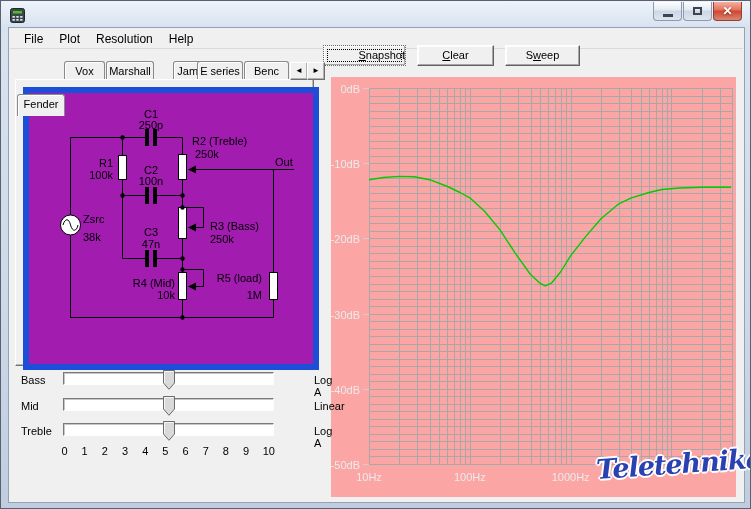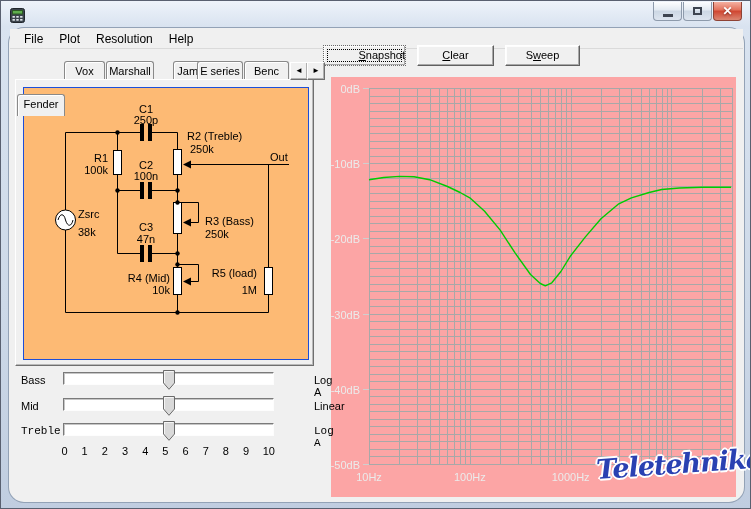--- a/index.html
+++ b/index.html
@@ -17,39 +17,39 @@
   #win-buttons{position:absolute;right:7px;top:0;display:flex;gap:1px;}
   .win-btn{width:29px;height:19px;border:1px solid #8d9aab;border-top:none;border-radius:0 0 4px 4px;
     background:linear-gradient(180deg,#fdfeff 0%,#e3eaf2 45%,#ccd7e4 50%,#dde5ef 100%);
     display:flex;align-items:center;justify-content:center;box-sizing:border-box;cursor:default;}
   .win-btn.close{background:linear-gradient(180deg,#f4b0a0 0%,#e2705a 45%,#cf4530 50%,#db8672 100%);border-color:#8e4234;}
   .glyph-min{width:10px;height:3px;background:#3d4450;margin-top:8px;}
   .glyph-max{width:9px;height:8px;border:2px solid #3d4450;box-sizing:border-box;background:transparent;}
   .glyph-close{color:#fff;font-size:12px;font-weight:bold;line-height:1;text-shadow:0 1px 2px rgba(60,0,0,.55);}
   
   #client{position:absolute;left:8px;top:27px;width:735px;height:474px;background:#f0f0f0;
-    box-shadow:0 0 0 1px #93a2b6;border-radius:15px;}
+    box-shadow:0 0 0 1px #93a2b6;}
   
   #menubar{position:absolute;left:1px;top:1px;right:1px;height:20px;background:#f0f0f0;
     border-bottom:1px solid #dadada;display:flex;align-items:center;font-size:12px;padding-left:6px;box-sizing:border-box;}
   .menu-item{padding:2px 8px;cursor:default;}
   
   #tabctl{position:absolute;left:6px;top:30px;width:299px;height:308px;}
   #tabstrip{position:absolute;left:0;top:0;height:21px;right:0;}
   .tab{position:absolute;box-sizing:border-box;background:#f0f0f0;border:1px solid #898989;border-bottom:none;
     border-radius:3px 3px 0 0;box-shadow:inset 1px 1px 0 #fff;text-align:center;font-size:11px;
     padding-top:3px;cursor:default;white-space:nowrap;overflow:hidden;}
   .tab.active{z-index:5;margin-top:36px;}
   #tabpanel{position:absolute;left:0;top:21px;right:0;bottom:0;background:#f0f0f0;box-sizing:border-box;
     border:1px solid;border-color:#fff #6f6f6f #6f6f6f #fff;box-shadow:inset -1px -1px 0 #b9b9b9;}
   .spin-btn{position:absolute;top:4px;width:16px;height:16px;background:#f0f0f0;border:1px solid;
     border-color:#fff #6f6f6f #6f6f6f #fff;box-shadow:inset -1px -1px 0 #b0b0b0;
     display:flex;align-items:center;justify-content:center;font-size:8px;line-height:1;cursor:default;z-index:6;}
   
-  #circuit-box{position:absolute;left:14px;top:59px;width:284px;height:271px;background:#fdba74;border:1px solid #1d4ed8;box-sizing:content-box;}
+  #circuit-box{position:absolute;left:14px;top:59px;width:284px;height:271px;background:#a21caf;border:6px solid #1d4ed8;box-sizing:content-box;}
   #circuit-box svg{display:block;}
   
   .tool-btn{position:absolute;top:17px;height:21px;background:#f0f0f0;border:1px solid;box-sizing:border-box;
     border-color:#fff #606060 #606060 #fff;box-shadow:inset -1px -1px 0 #a8a8a8,inset 1px 1px 0 #fdfdfd;
     font-size:11px;text-align:center;line-height:19px;cursor:default;}
   .tool-btn u{text-underline-offset:1px;}
   .tool-btn.focused{border:1px dotted #6a6a6a;}
   .tool-btn.focused .focus-rect{position:absolute;left:3px;right:3px;top:3px;bottom:3px;border:1px dotted #000;}
   
   #plot-box{position:absolute;left:322px;top:49px;width:405px;height:420px;background:#fca5a5;}
@@ -329,21 +329,21 @@
           <span class="slider-name">Mid</span>
           <div class="groove">
             <div class="thumb" style="left: calc(50% - 6px);"><svg width="12" height="20" viewBox="0 0 12 20">
                 <path d="M0.5,0.5 H11.5 V13 L6,19.3 L0.5,13 Z" fill="#d9d9d9" stroke="#6b6b6b"></path>
                 <path d="M1.5,1.5 H10.5" stroke="#f5f5f5" fill="none"></path>
                 <path d="M1.5,1.5 V13" stroke="#f5f5f5" fill="none"></path>
               </svg></div>
           </div>
           <span class="slider-taper">Linear</span>
         </div>
-        <div class="slider-row" style="top: 395px; font-family: Liberation Mono, monospace;">
+        <div class="slider-row" style="top: 395px;">
           <span class="slider-name">Treble</span>
           <div class="groove">
             <div class="thumb" style="left: calc(50% - 6px);"><svg width="12" height="20" viewBox="0 0 12 20">
                 <path d="M0.5,0.5 H11.5 V13 L6,19.3 L0.5,13 Z" fill="#d9d9d9" stroke="#6b6b6b"></path>
                 <path d="M1.5,1.5 H10.5" stroke="#f5f5f5" fill="none"></path>
                 <path d="M1.5,1.5 V13" stroke="#f5f5f5" fill="none"></path>
               </svg></div>
           </div>
           <span class="slider-taper">Log A</span>
         </div>

